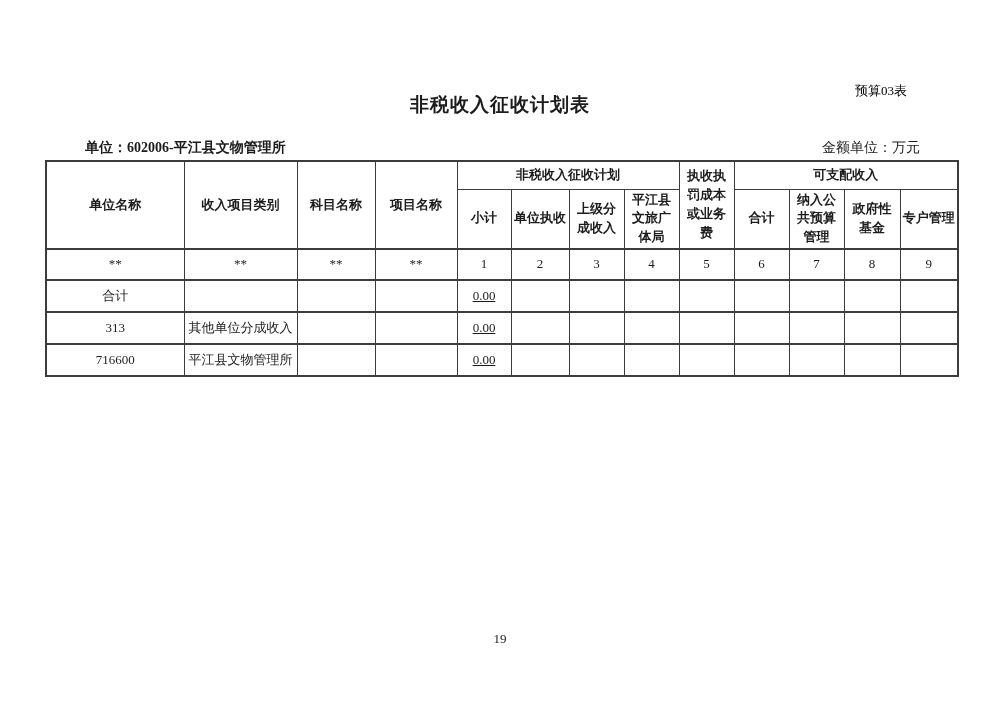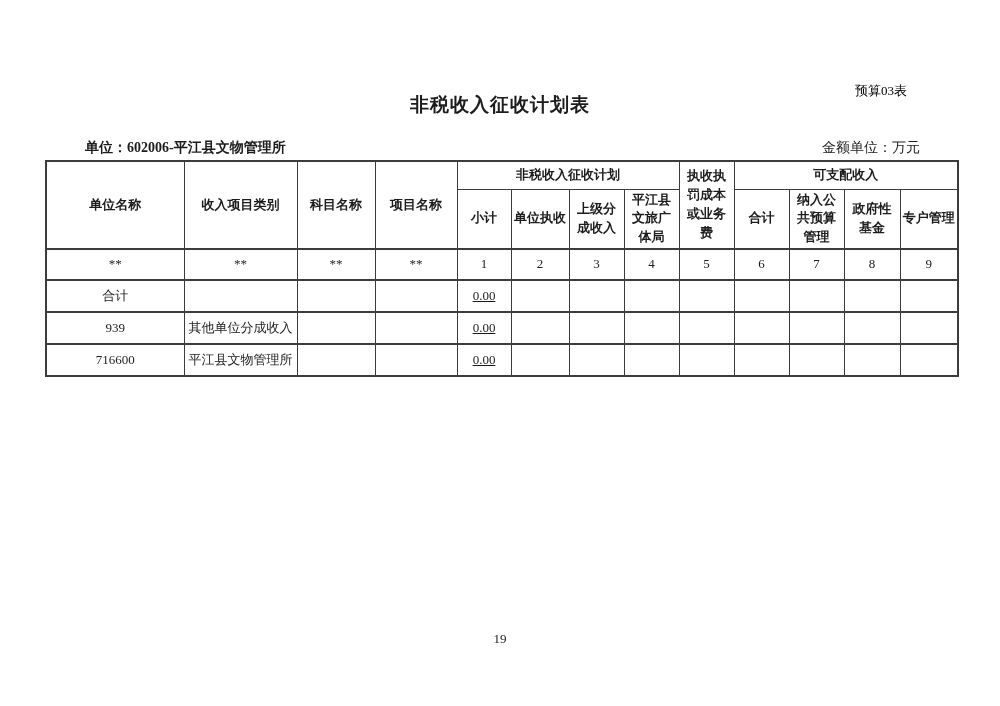--- a/index.html
+++ b/index.html
@@ -165,21 +165,21 @@
         <td class="num"></td>
         <td class="num"></td>
         <td class="num"></td>
         <td class="num"></td>
         <td class="num"></td>
         <td class="num"></td>
         <td class="num"></td>
         <td class="num"></td>
       </tr>
       <tr class="data-row thick-top">
-        <td>939</td>
+        <td>313</td>
         <td>其他单位分成收入</td>
         <td></td>
         <td></td>
         <td class="num">0.00</td>
         <td class="num"></td>
         <td class="num"></td>
         <td class="num"></td>
         <td class="num"></td>
         <td class="num"></td>
         <td class="num"></td>

